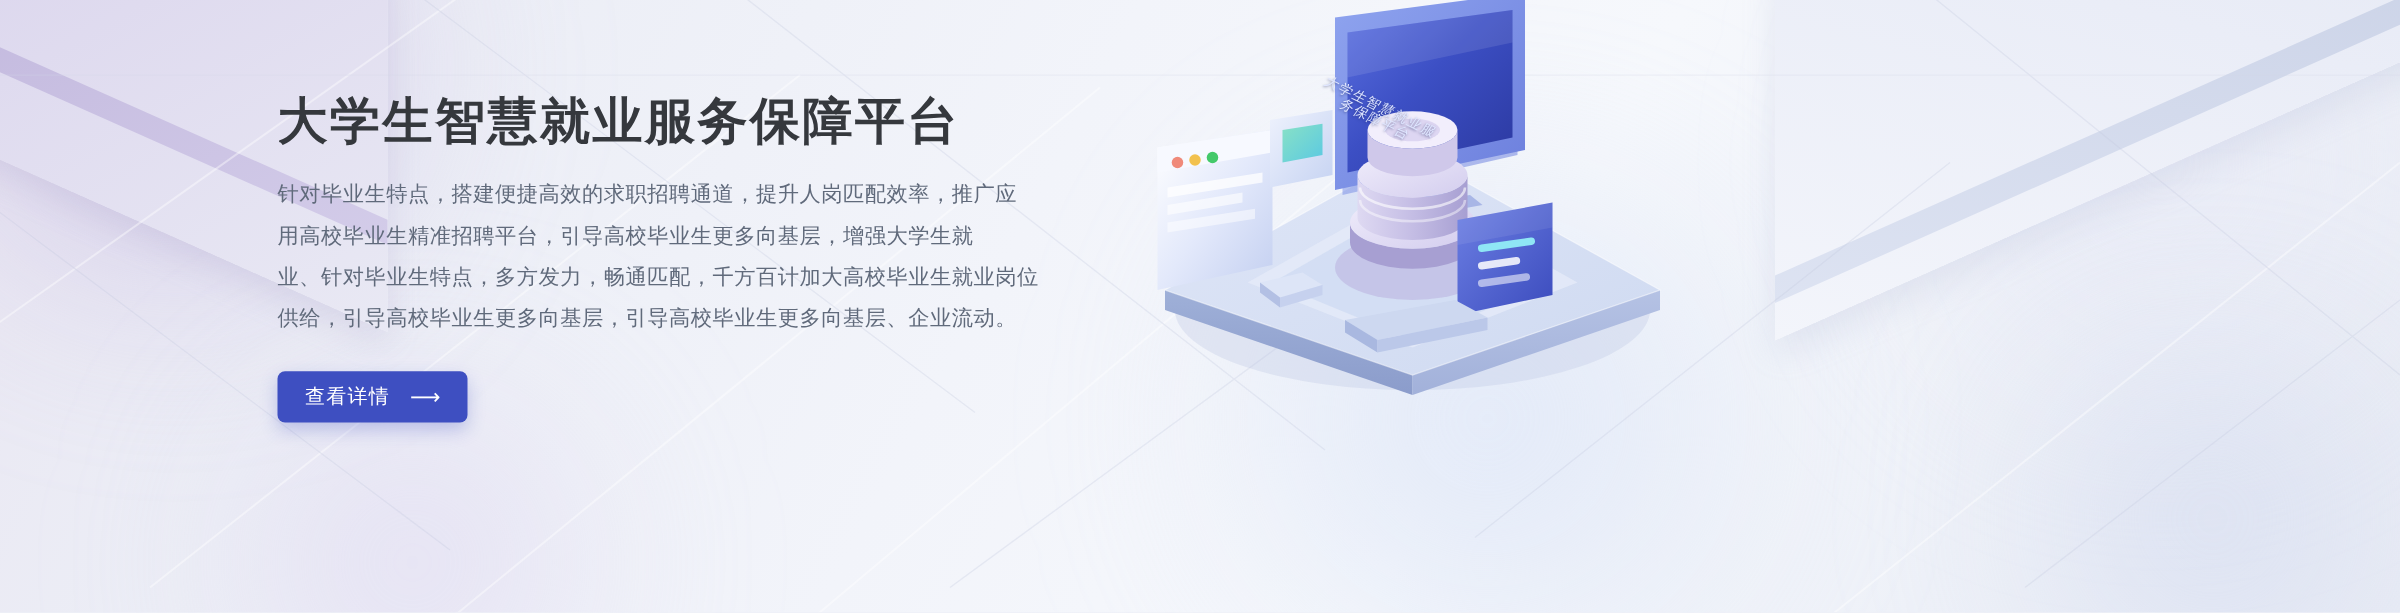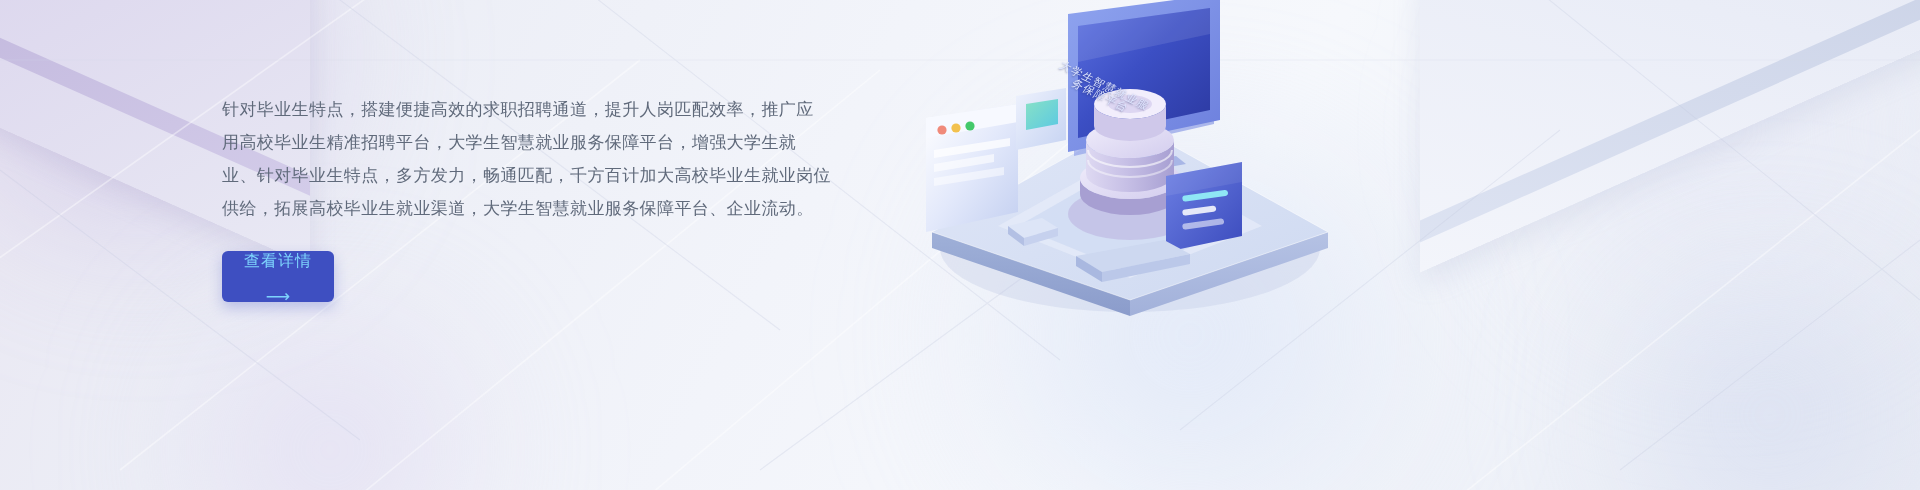--- a/index.html
+++ b/index.html
@@ -65,25 +65,24 @@
     letter-spacing:2px; line-height:1.15; white-space:nowrap;
   }
   .paragraph {
     margin-top:19px;
     font-size:17px; color:#606a7b; line-height:33px;
     letter-spacing:.4px; width:622px; text-align:justify;
   }
   .paragraph p { margin:0; }
   .cta {
     margin-top:26px; display:inline-flex; align-items:center; gap:16px;
-    background:#3e4fc1; color:#7dd3fc; border:none; cursor:pointer;
-    padding:0 22px; height:51px; border-radius:6px;
+    background:#3e4fc1; color:#ffffff; border:none; cursor:pointer;
+    padding:0 22px; height:41px; border-radius:6px;
     font-family:inherit; font-size:16px; letter-spacing:1px;
     box-shadow:0 6px 14px rgba(62,79,193,.28);
-    flex-direction:column;
   }
   .cta .arrow { font-size:17px; line-height:1; letter-spacing:0; }
 
   
   .illo { position:absolute; left:890px; top:0; width:500px; height:330px; }
   .illo svg { display:block; }
 
   .screen-caption {
     position:absolute; left:1065px; top:58px;
     width:190px; color:#dfe6ff; font-size:11px; letter-spacing:1.2px;
@@ -126,26 +125,27 @@
       <path d="M1620 470 L1920 240"></path>
       <path d="M760 470 L1060 250"></path>
     </g>
     <g stroke="#d6d9e8" stroke-width="1" fill="none" opacity=".5">
       <path d="M0 60 L1920 60" stroke-dasharray="0"></path>
     </g>
   </svg>
 
   <div class="copy">
 
+    <div class="headline">大学生智慧就业服务保障平台</div>
 
     <div class="paragraph">
       <p>针对毕业生特点，搭建便捷高效的求职招聘通道，提升人岗匹配效率，推广应</p>
-      <p>用高校毕业生精准招聘平台，大学生智慧就业服务保障平台，增强大学生就</p>
+      <p>用高校毕业生精准招聘平台，引导高校毕业生更多向基层，增强大学生就</p>
       <p>业、针对毕业生特点，多方发力，畅通匹配，千方百计加大高校毕业生就业岗位</p>
-      <p>供给，拓展高校毕业生就业渠道，大学生智慧就业服务保障平台、企业流动。</p>
+      <p>供给，引导高校毕业生更多向基层，引导高校毕业生更多向基层、企业流动。</p>
     </div>
 
     <button class="cta">
       <span>查看详情</span>
       <span class="arrow">⟶</span>
     </button>
   </div>
 
   <div class="illo">
     <svg width="500" height="340" viewBox="0 0 500 340">

